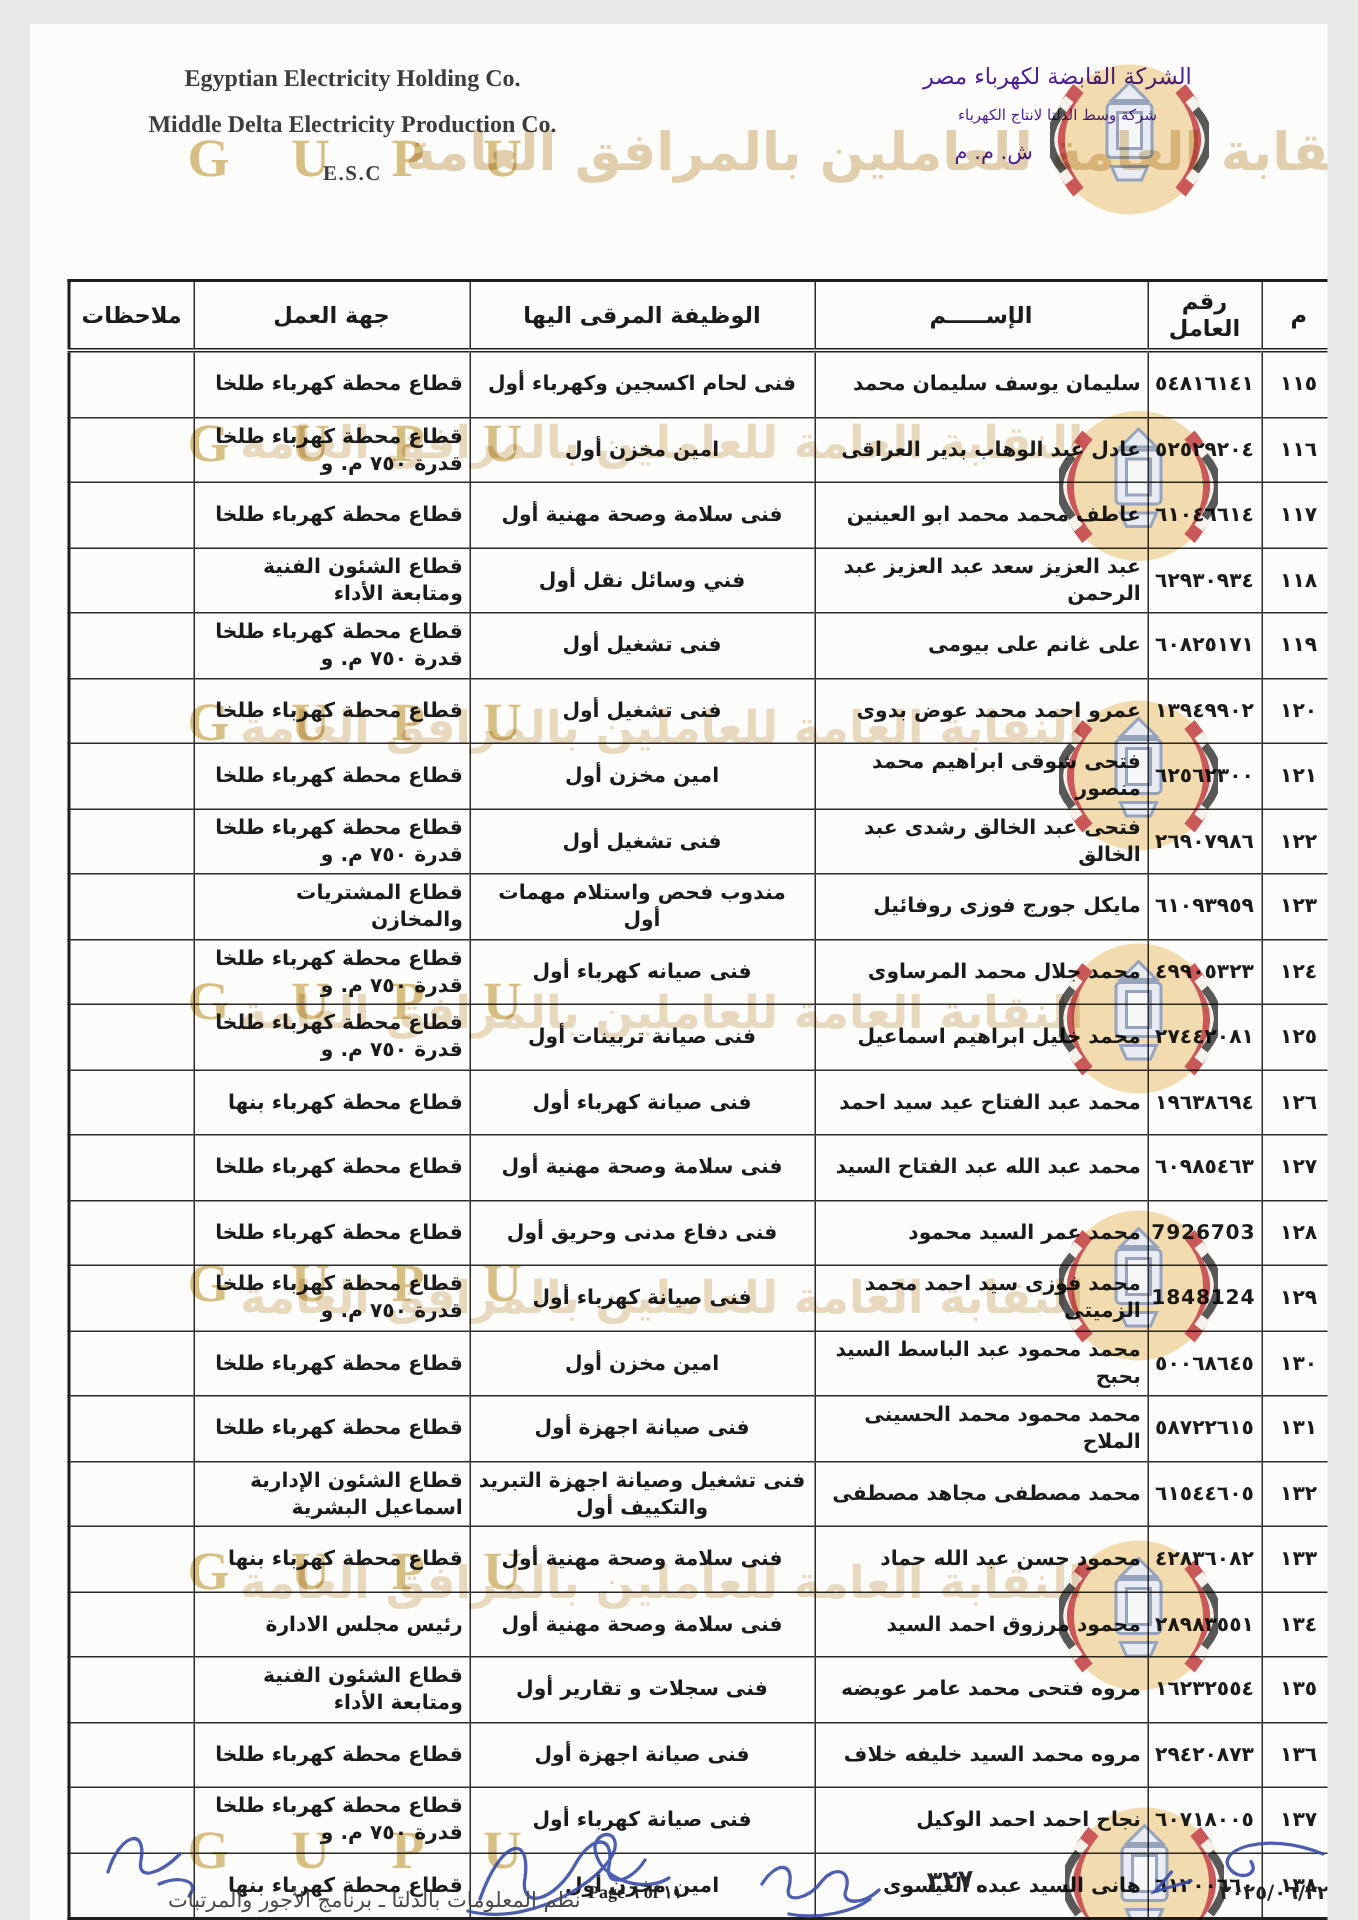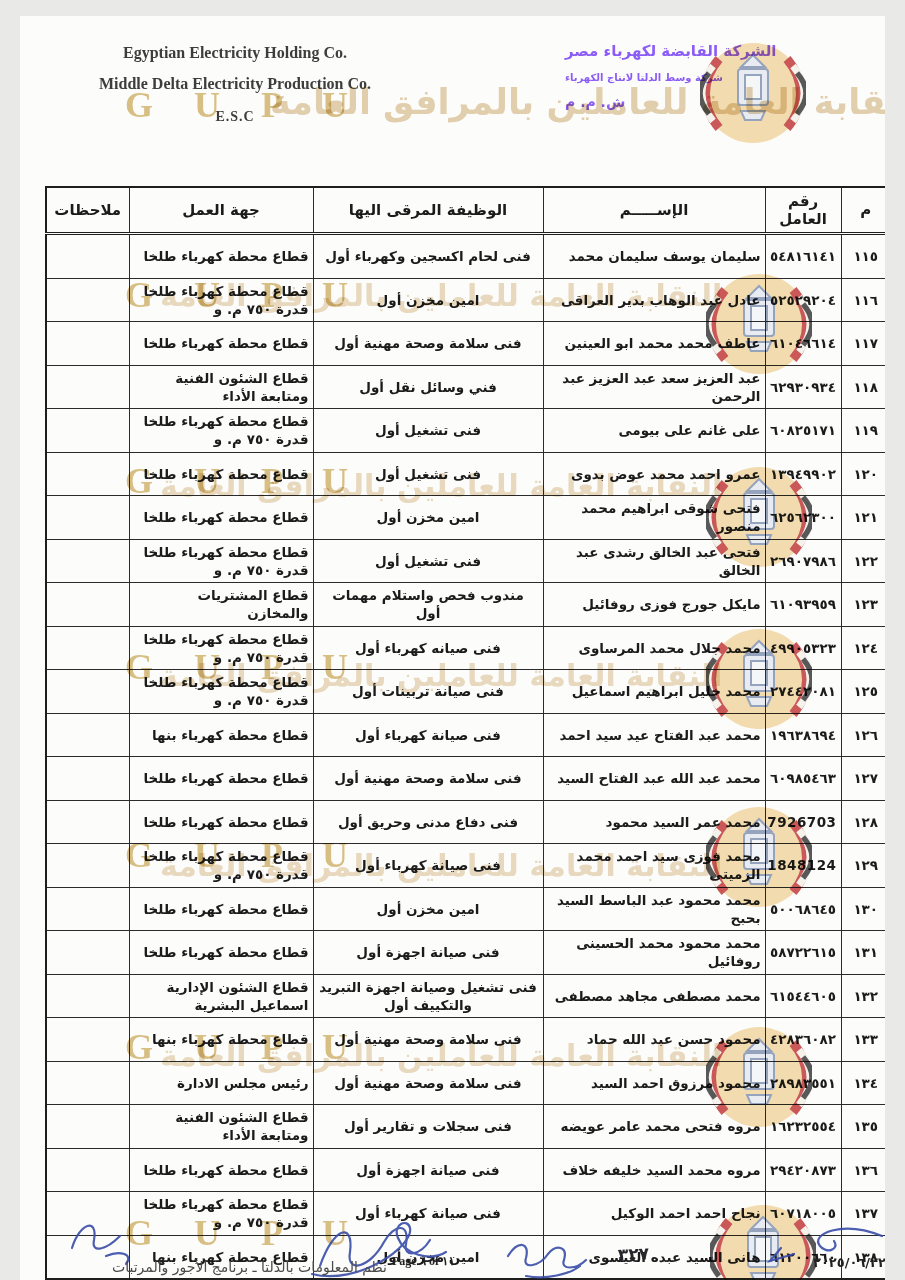--- a/index.html
+++ b/index.html
@@ -4,22 +4,22 @@
 <style>
   html,body{margin:0;padding:0;background:#e9e9e7;}
   .page{position:relative;width:865px;height:1280px;margin:16px auto;background:#fcfcfb;
         overflow:hidden;font-family:"DejaVu Sans",sans-serif;color:#1c1c1c;}
   
   .hdr-en{position:absolute;left:45px;top:28px;width:340px;text-align:center;
           font-family:"Liberation Serif","DejaVu Serif",serif;color:#3d3d3d;font-weight:700;}
   .hdr-en .l1{font-size:16px;}
   .hdr-en .l2{font-size:16px;margin-top:13px;}
   .hdr-en .l3{font-size:14px;margin-top:16px;letter-spacing:1px;}
-  .hdr-ar{position:absolute;right:40px;top:26px;width:280px;text-align:left;direction:rtl;
-          font-weight:700;color:#8b5cf6;}
+  .hdr-ar{position:absolute;right:40px;top:26px;width:280px;text-align:center;direction:rtl;
+          font-weight:400;color:#4c1d95;}
   .hdr-ar .l1{font-size:15px;}
   .hdr-ar .l2{font-size:10px;margin-top:12px;}
   .hdr-ar .l3{font-size:14px;margin-top:11px;padding-right:85px;}
   .doc-title{position:absolute;top:131px;left:0;width:100%;text-align:center;direction:rtl;}
   .doc-title span{display:inline-block;font-size:20px;font-weight:700;color:#151515;
           border-bottom:2.5px solid #1a1a1a;padding:0 6px 3px 6px;}
   
   table.roster{position:absolute;top:170px;left:25px;width:845px;border-collapse:collapse;
           table-layout:fixed;direction:rtl;background:transparent;}
   table.roster th,table.roster td{border:1.4px solid #2b2b2b;vertical-align:middle;
@@ -213,21 +213,21 @@
       <td class="c-idx">١٣٠</td>
       <td class="c-no">٥٠٠٦٨٦٤٥</td>
       <td class="c-name">محمد محمود عبد الباسط السيد بحبح</td>
       <td class="c-pos">امين مخزن أول</td>
       <td class="c-work">قطاع محطة كهرباء طلخا</td>
       <td class="c-note"></td>
     </tr>
         <tr>
       <td class="c-idx">١٣١</td>
       <td class="c-no">٥٨٧٢٢٦١٥</td>
-      <td class="c-name">محمد محمود محمد الحسينى روفائيل</td>
+      <td class="c-name">محمد محمود محمد الحسينى الملاح</td>
       <td class="c-pos">فنى صيانة اجهزة أول</td>
       <td class="c-work">قطاع محطة كهرباء طلخا</td>
       <td class="c-note"></td>
     </tr>
         <tr>
       <td class="c-idx">١٣٢</td>
       <td class="c-no">٦١٥٤٤٦٠٥</td>
       <td class="c-name">محمد مصطفى مجاهد مصطفى</td>
       <td class="c-pos">فنى تشغيل وصيانة اجهزة التبريد والتكييف أول</td>
       <td class="c-work">قطاع الشئون الإدارية اسماعيل البشرية</td>

